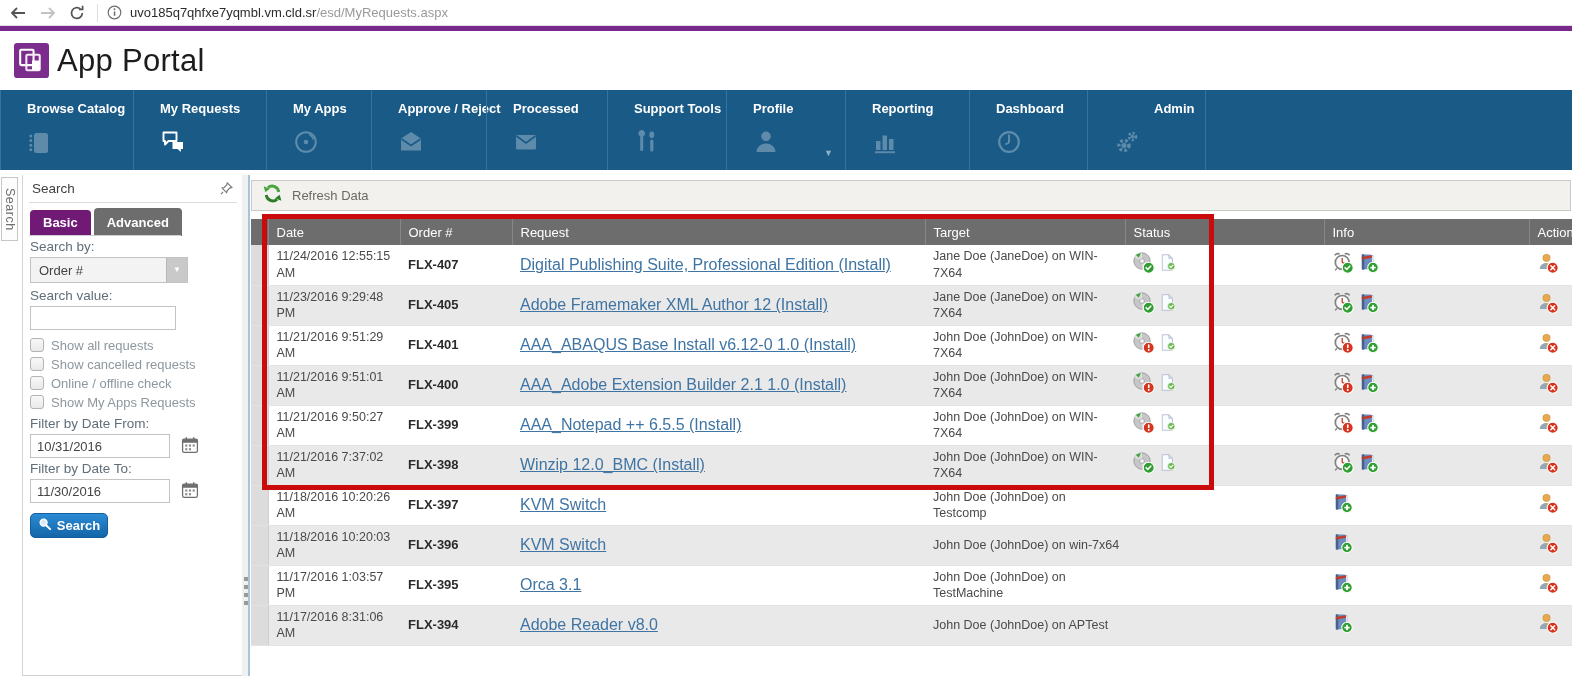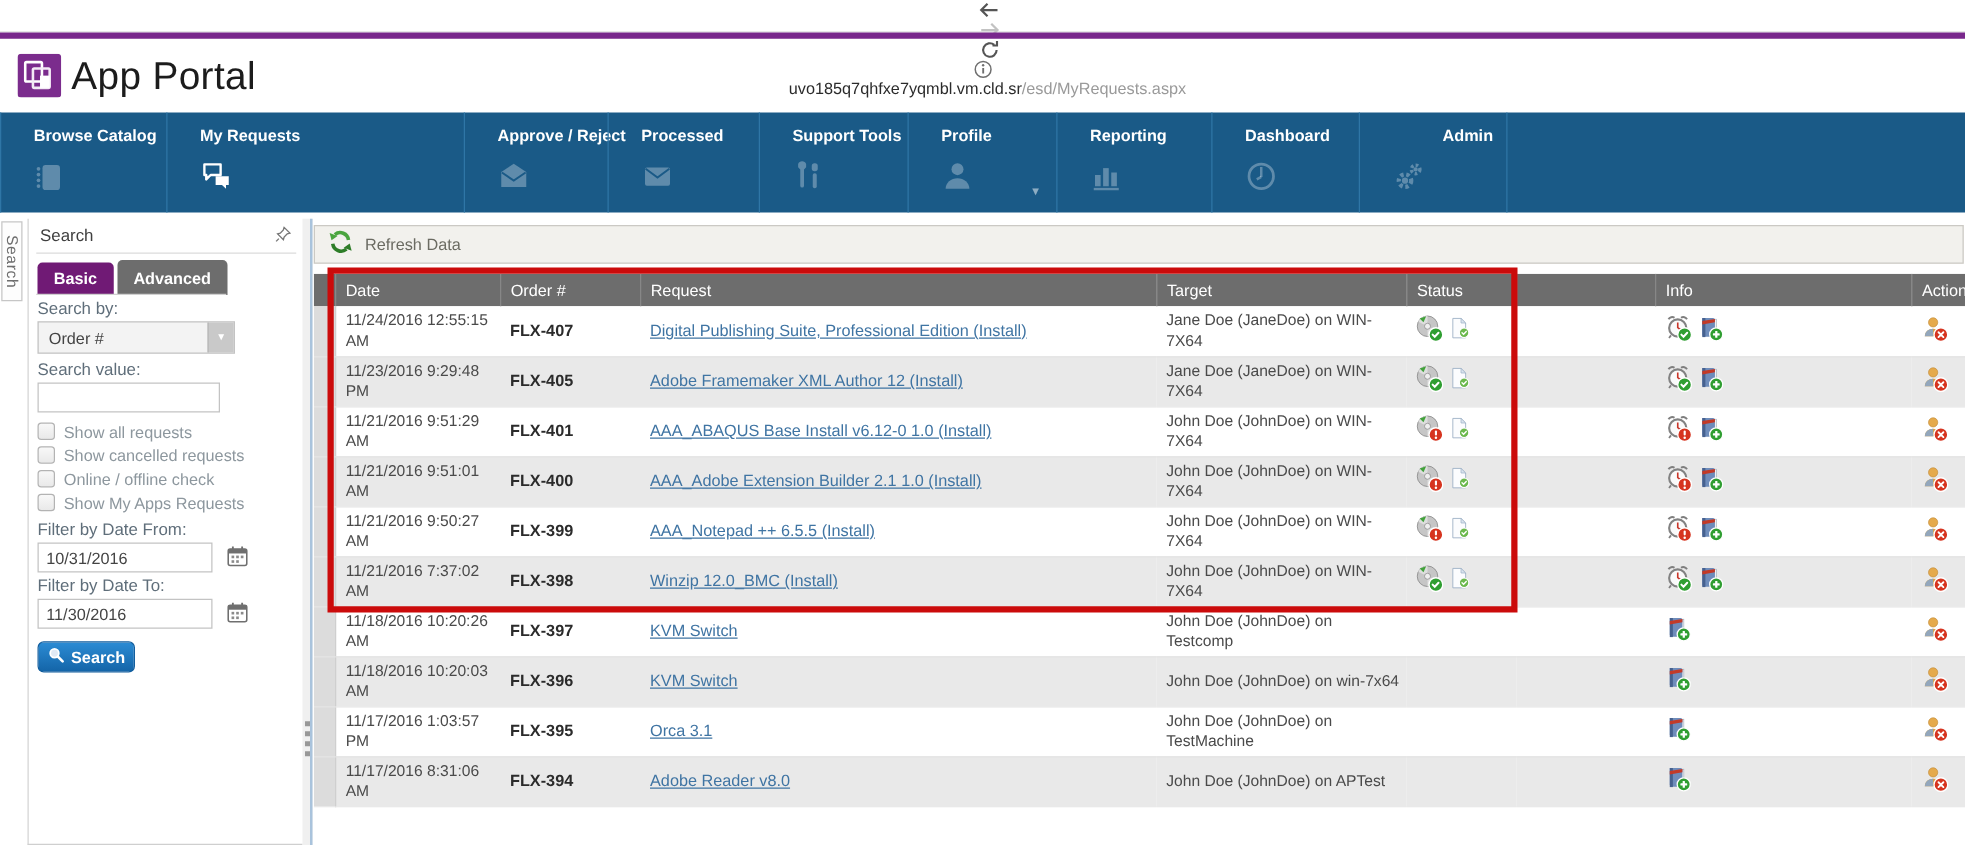--- a/index.html
+++ b/index.html
@@ -2,21 +2,21 @@
 <html><head>
 <meta charset="utf-8">
 <style>
   * { margin:0; padding:0; box-sizing:border-box; }
   html,body { width:1572px; height:678px; }
   body { position:relative; overflow:hidden; background:#fff;
          font-family:"Liberation Sans", sans-serif; }
 
   
   .browser-bar { position:absolute; left:0; top:0; width:1572px; height:26px;
-    background:#fff; border-bottom:1px solid #e0e0e0; display:flex; align-items:center;flex-direction:column; }
+    background:#fff; border-bottom:1px solid #e0e0e0; display:flex; align-items:center; }
   .bicon { display:inline-flex; align-items:center; }
   .bsep { width:1px; height:18px; background:#ddd; margin:0 9px 0 12px; }
   .url { font-size:13px; margin-left:8px; white-space:nowrap; }
   .url .host { color:#2b2b2b; }
   .url .path { color:#9a9a9a; }
 
   .purple-bar { position:absolute; left:0; top:26px; width:1572px; height:5px; background:#79288c; }
 
   
   .logo-bar { position:absolute; left:0; top:31px; width:1572px; height:59px;
@@ -80,21 +80,21 @@
   .grid-wrap { position:absolute; left:251px; top:219px; width:1321px; height:427px; overflow:hidden; }
   table.grid { border-collapse:collapse; table-layout:fixed; width:1570px; }
   .grid th { background:#6d6d6d; color:#fff; font-weight:400; text-align:left;
     height:26px; padding:0 0 0 8px; font-size:13px; border-left:1px solid #878787; }
   .grid th:first-child { border-left:none; }
   .grid td { height:40px; padding:2px 4px 2px 8px; color:#4a4a4a; vertical-align:middle;
     font-size:12.5px; line-height:1.32; border-bottom:1px solid #e3e3e3; background:#fff; }
   .grid tr:nth-child(even) td { background:#e9e9e9; }
   .grid td.gutter, .grid tr:nth-child(even) td.gutter { background:#dcdcdc; border-right:1px solid #cfcfcf; padding:0; }
   .grid td.order { font-weight:700; color:#2b2b2b; font-size:13px; }
-  .grid td.request a { color:#3f74a3; font-size:13px; }
+  .grid td.request a { color:#3f74a3; font-size:16px; }
   .grid td.icons { white-space:nowrap; }
   .ticon { display:inline-block; vertical-align:middle; margin-right:4px; }
 
   .red-box { position:absolute; left:262px; top:214px; width:952px; height:276px;
     border:5px solid #cb0b0b; z-index:40; pointer-events:none; }
 </style>
 </head>
 <body>
 
 <div class="browser-bar">
@@ -147,20 +147,28 @@
         </svg></span>
   </div>
   <div class="nav-cell" style="left:0;width:133px">
     <div class="nav-label">Browse Catalog</div>
     <span class="nav-ic"><svg width="24" height="24" viewBox="0 0 24 24" fill="currentColor">
           <rect x="7" y="2" width="14" height="20" rx="2.5"></rect>
           <circle cx="3.8" cy="5" r="1.5"></circle>
           <circle cx="3.8" cy="9.6" r="1.5"></circle>
           <circle cx="3.8" cy="14.2" r="1.5"></circle>
           <circle cx="3.8" cy="18.8" r="1.5"></circle>
+        </svg></span>
+  </div>
+  <div class="nav-cell" style="left:266px;width:105px">
+    <div class="nav-label">My Apps</div>
+    <span class="nav-ic"><svg width="26" height="26" viewBox="0 0 26 26">
+          <circle cx="13" cy="13" r="9.8" fill="none" stroke="currentColor" stroke-width="2"></circle>
+          <circle cx="13" cy="13" r="2.3" fill="currentColor"></circle>
+          <path d="M16.2,5.6 a8.4,8.4 0 0 1 4.3,4.8" fill="none" stroke="currentColor" stroke-width="1.6"></path>
         </svg></span>
   </div>
   <div class="nav-cell" style="left:371px;width:115px">
     <div class="nav-label">Approve / Reject</div>
     <span class="nav-ic"><svg width="26" height="26" viewBox="0 0 26 26">
           <path d="M3,9.5 L13,3 L23,9.5 V21.5 H3 Z" fill="currentColor"></path>
           <path d="M3.5,10 L13,16.5 L22.5,10" stroke="#1a5a87" stroke-width="1.6" fill="none"></path>
         </svg></span>
   </div>
   <div class="nav-cell" style="left:486px;width:121px">

